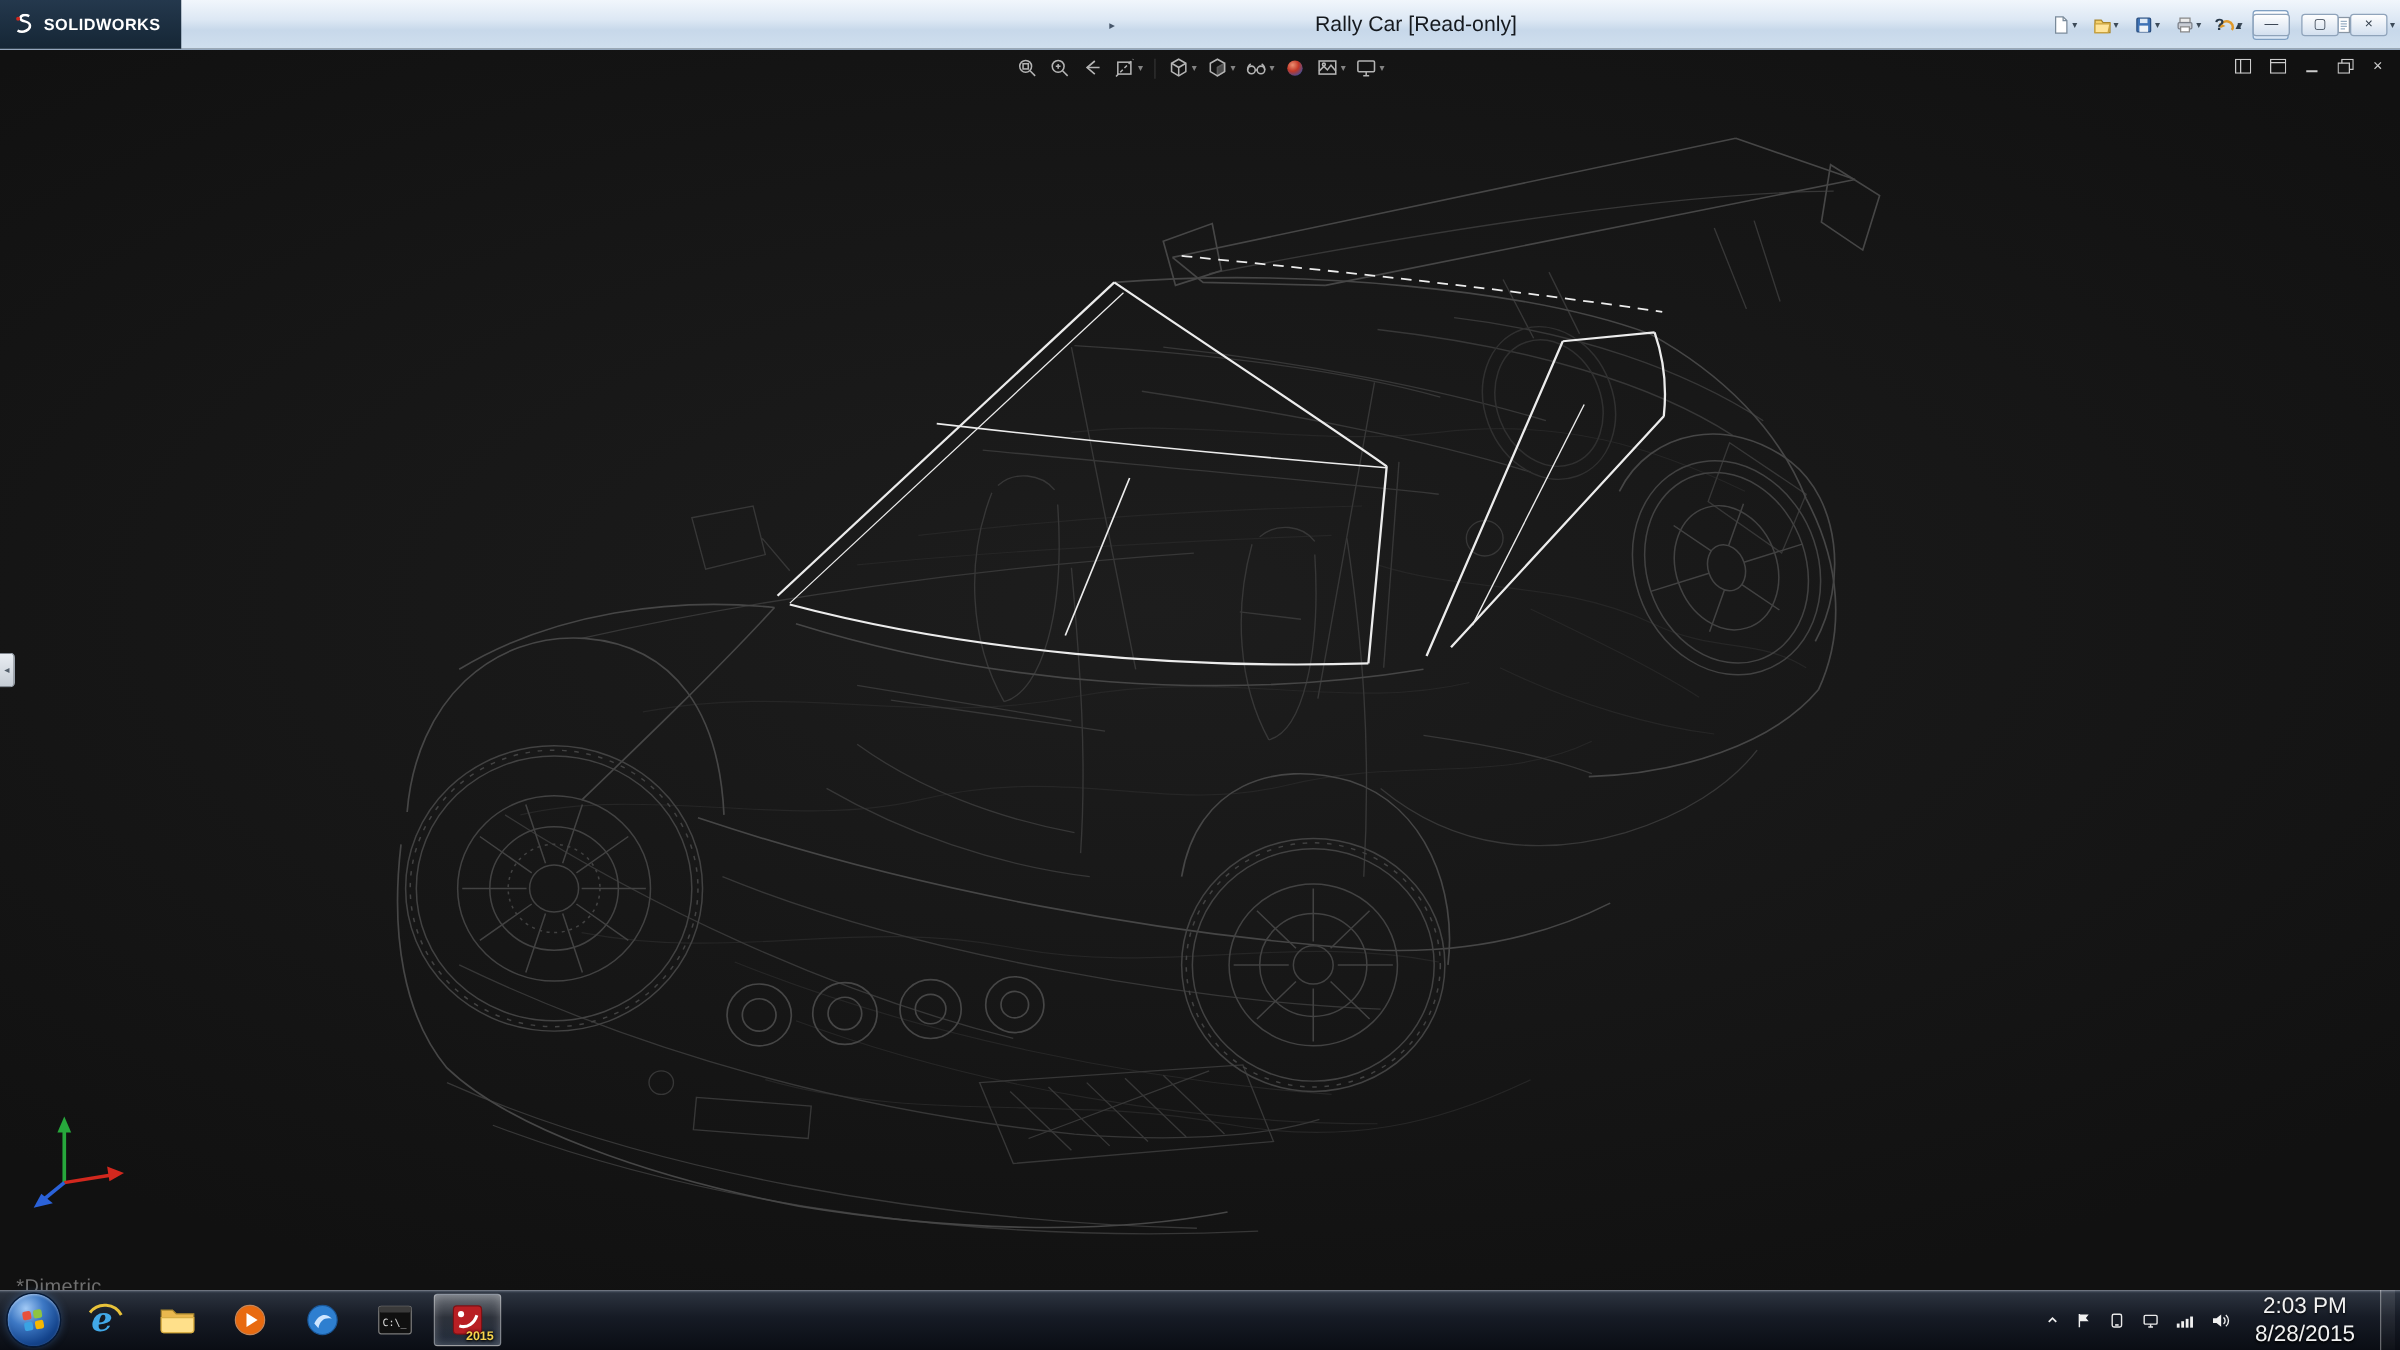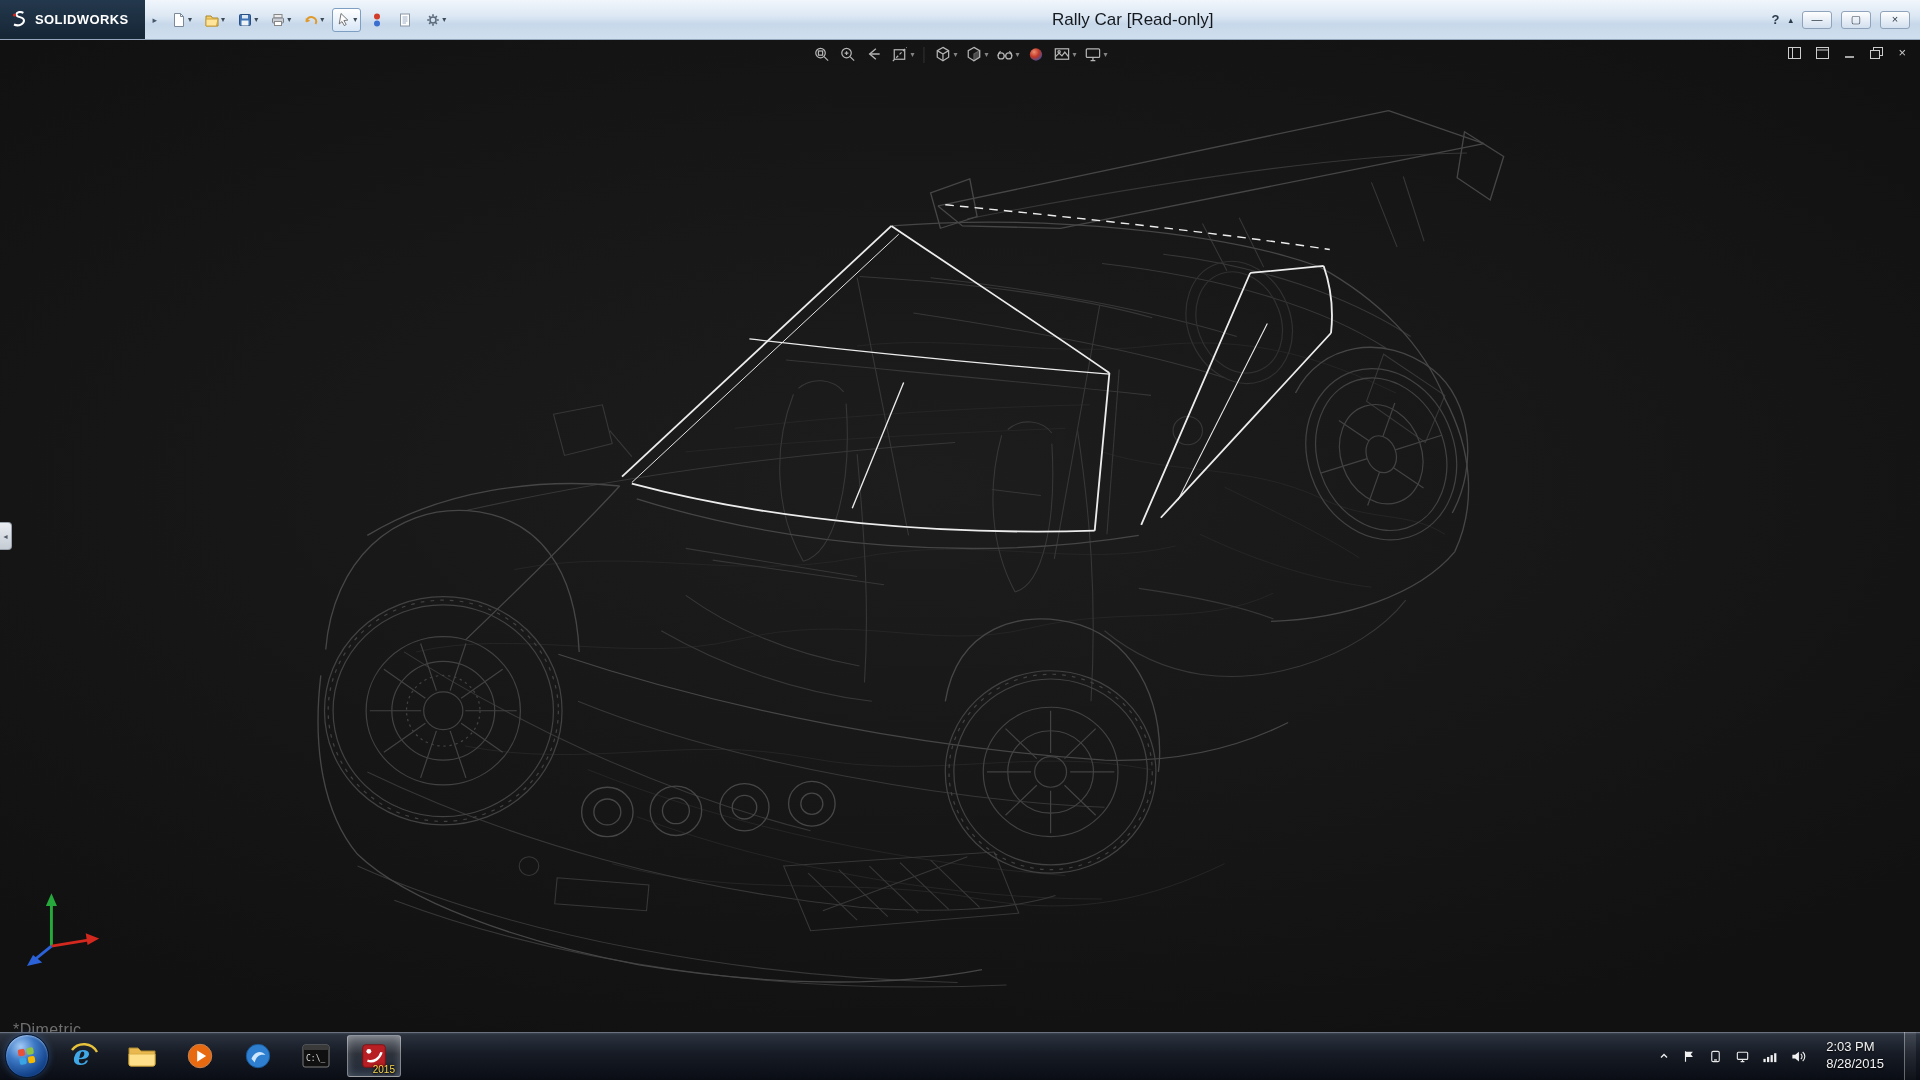--- a/index.html
+++ b/index.html
@@ -3,21 +3,21 @@
 <meta charset="utf-8">
 <style>
   * { margin:0; padding:0; box-sizing:border-box; }
   html,body { width:1920px; height:1080px; overflow:hidden; background:#000;
     font-family:"Liberation Sans", sans-serif; }
   .screen { position:relative; width:1920px; height:1080px; }
 
   
   .titlebar { position:absolute; top:0; left:0; width:1920px; height:40px; z-index:5;
     background:linear-gradient(180deg,#f1f6fc 0%,#dde8f4 40%,#c7d8ea 62%,#d0dfee 100%);
-    border-bottom:1px solid #93a6bc; display:flex; align-items:center; }
+    border-bottom:1px solid #93a6bc; display:flex; align-items:center;justify-content:space-between; }
   .sw-logo { display:flex; align-items:center; gap:7px; height:100%; padding:0 16px 0 10px;
     background:linear-gradient(180deg,#24384d,#152635); }
   .sw-logo .lname { color:#fff; font-weight:bold; font-size:13px; letter-spacing:.4px; }
   .menu-arrow { color:#46566а; color:#46566a; font-size:9px; margin:0 10px 0 8px; }
   .tb { display:flex; align-items:center; gap:4px; }
   .tbtn { display:flex; align-items:center; padding:3px 3px; border:1px solid transparent; border-radius:3px; }
   .tbtn.active { border-color:#7f9fc2; background:linear-gradient(#ffffff,#d8e6f6); }
   .caret { font-size:8px; color:#3c4a58; margin-left:1px; line-height:1; }
   .doc-title { position:absolute; left:59%; transform:translateX(-50%);
     font-size:17px; color:#15191e; white-space:nowrap; }
@@ -55,25 +55,25 @@
     box-shadow:inset 0 1px 0 rgba(255,255,255,.22); display:flex; align-items:center; }
   .start-orb { width:44px; height:44px; margin:0 6px 0 5px; border-radius:50%;
     background:radial-gradient(circle at 35% 28%, #a2caf6 0%, #3d78c4 35%, #14448c 70%, #0a2a5e 100%);
     border:1px solid #061a38;
     box-shadow:inset 0 1px 2px rgba(255,255,255,.5), 0 0 7px rgba(90,150,230,.35);
     display:flex; align-items:center; justify-content:center; }
   .titem { width:54px; height:42px; display:flex; align-items:center; justify-content:center;
     border-radius:3px; margin:0 2px; position:relative; }
   .titem.active { background:linear-gradient(180deg,rgba(255,255,255,.32),rgba(255,255,255,.10) 45%,rgba(140,180,235,.18));
     border:1px solid rgba(255,255,255,.42); box-shadow:inset 0 0 8px rgba(255,255,255,.25); }
-  .badge { position:absolute; bottom:1px; right:5px; font-size:10px; font-weight:normal;
+  .badge { position:absolute; bottom:1px; right:5px; font-size:10px; font-weight:bold;
     color:#f7d54d; text-shadow:0 1px 2px #000, 0 0 3px #000;margin-top:48px; }
   .tray { margin-left:auto; display:flex; align-items:center; gap:12px; padding-right:4px; height:100%; }
   .trayicon { display:flex; align-items:center; justify-content:center; }
-  .clock { color:#f2f2f2; font-size:13px; line-height:1.3;
+  .clock { color:#f2f2f2; font-size:18px; text-align:center; line-height:1.3;
     text-shadow:0 1px 2px #000; padding:0 8px; }
   .show-desktop { width:12px; height:48px; border-left:1px solid rgba(255,255,255,.35);
     background:linear-gradient(180deg,rgba(255,255,255,.10),rgba(255,255,255,.02)); }
   .ic { display:block; }
 </style>
 </head>
 <body>
 
 <div class="screen">
 

